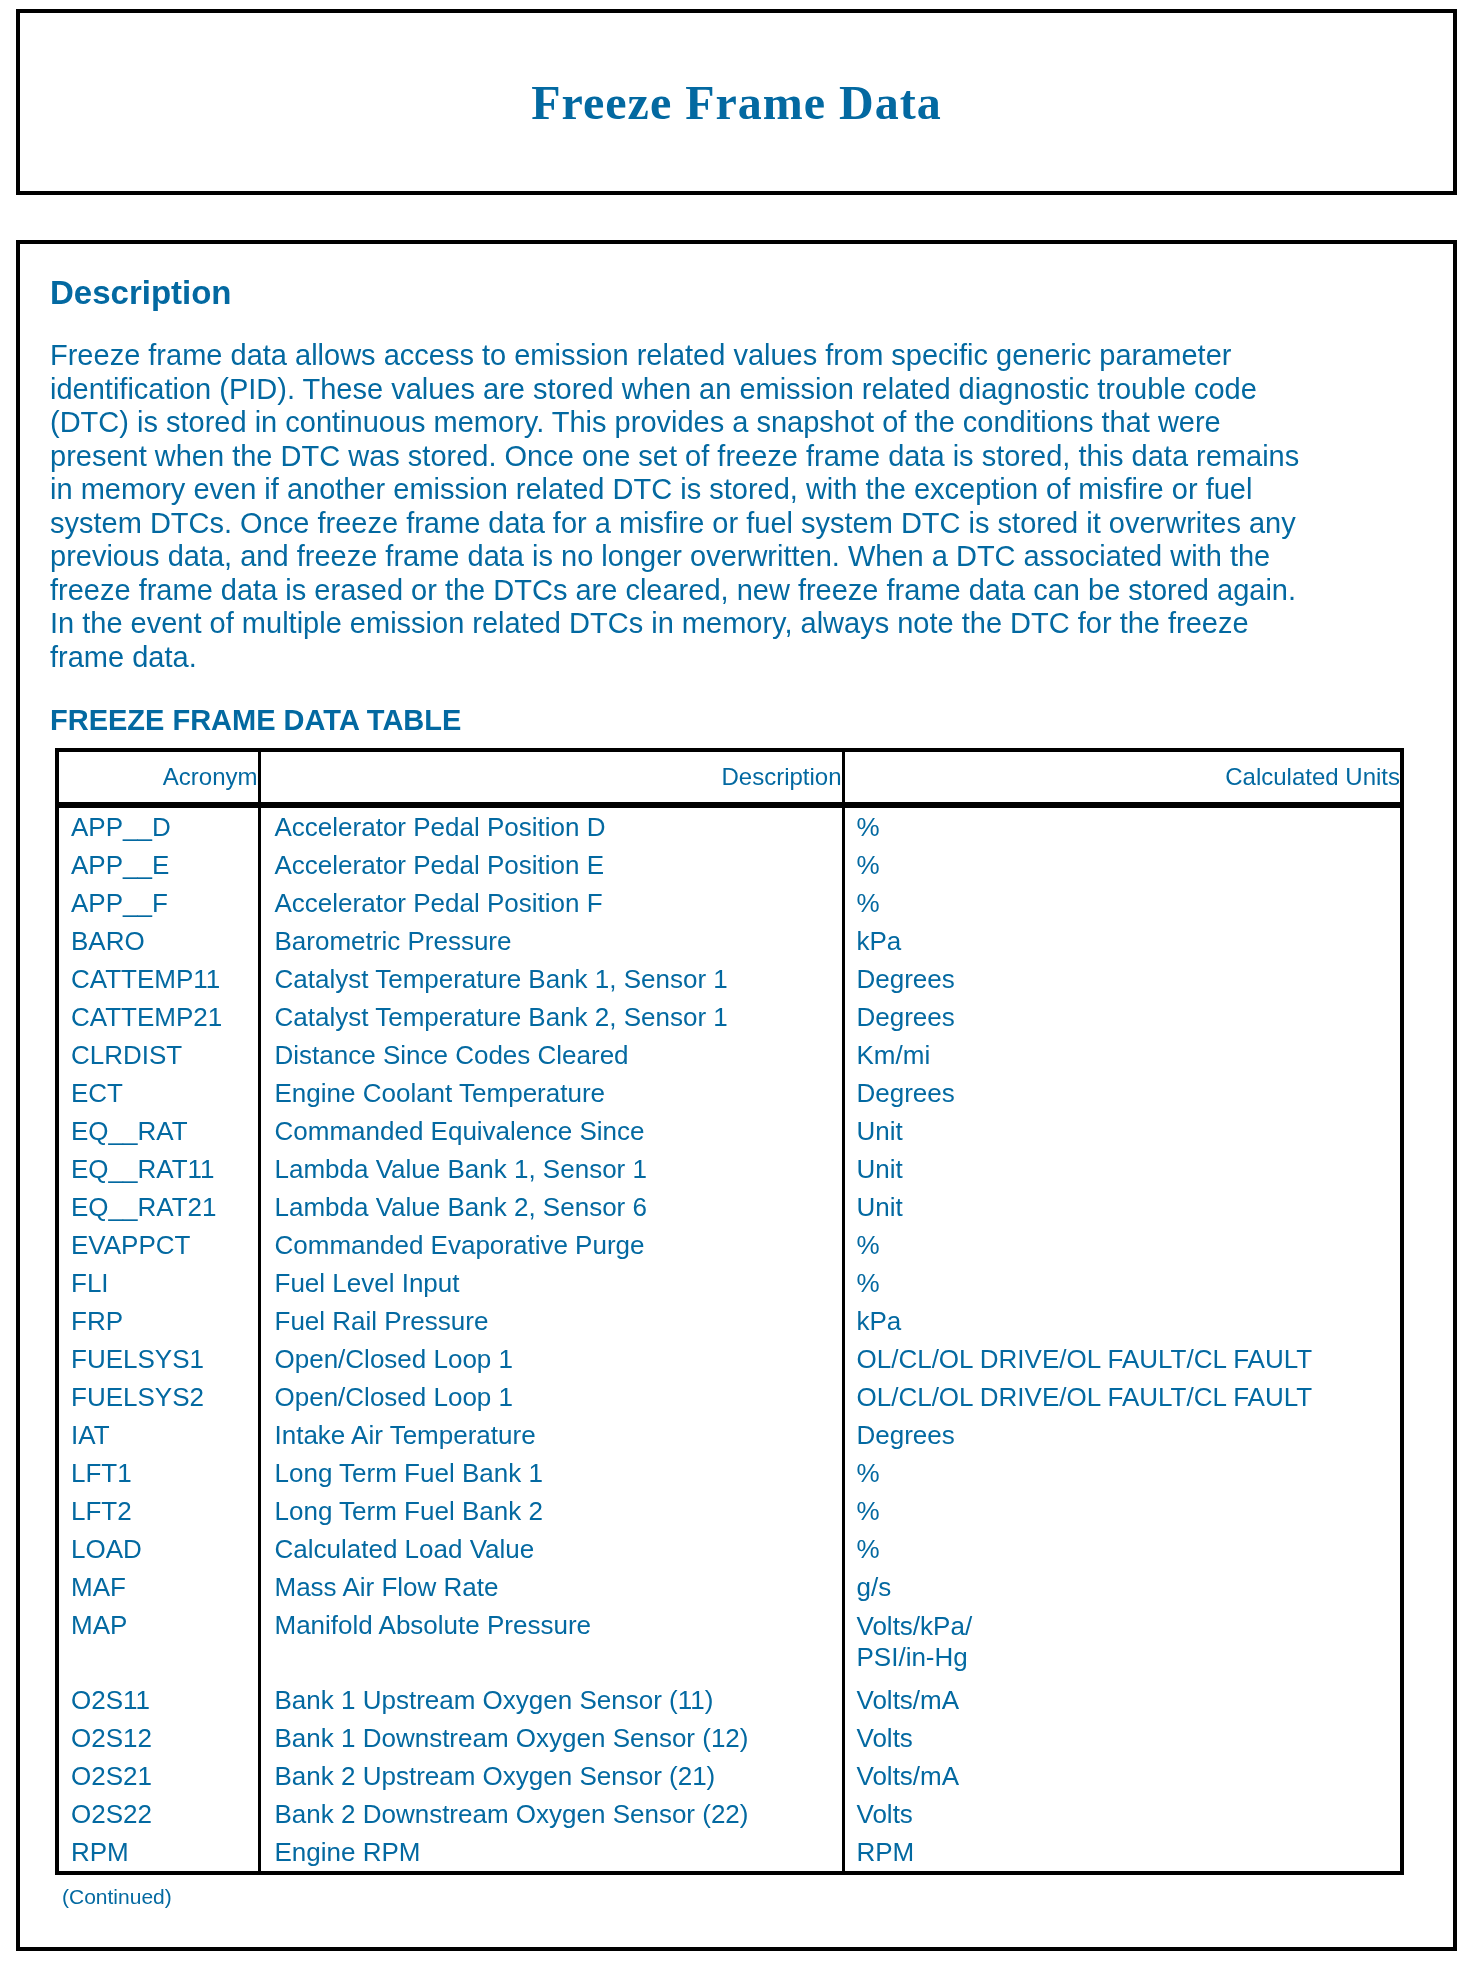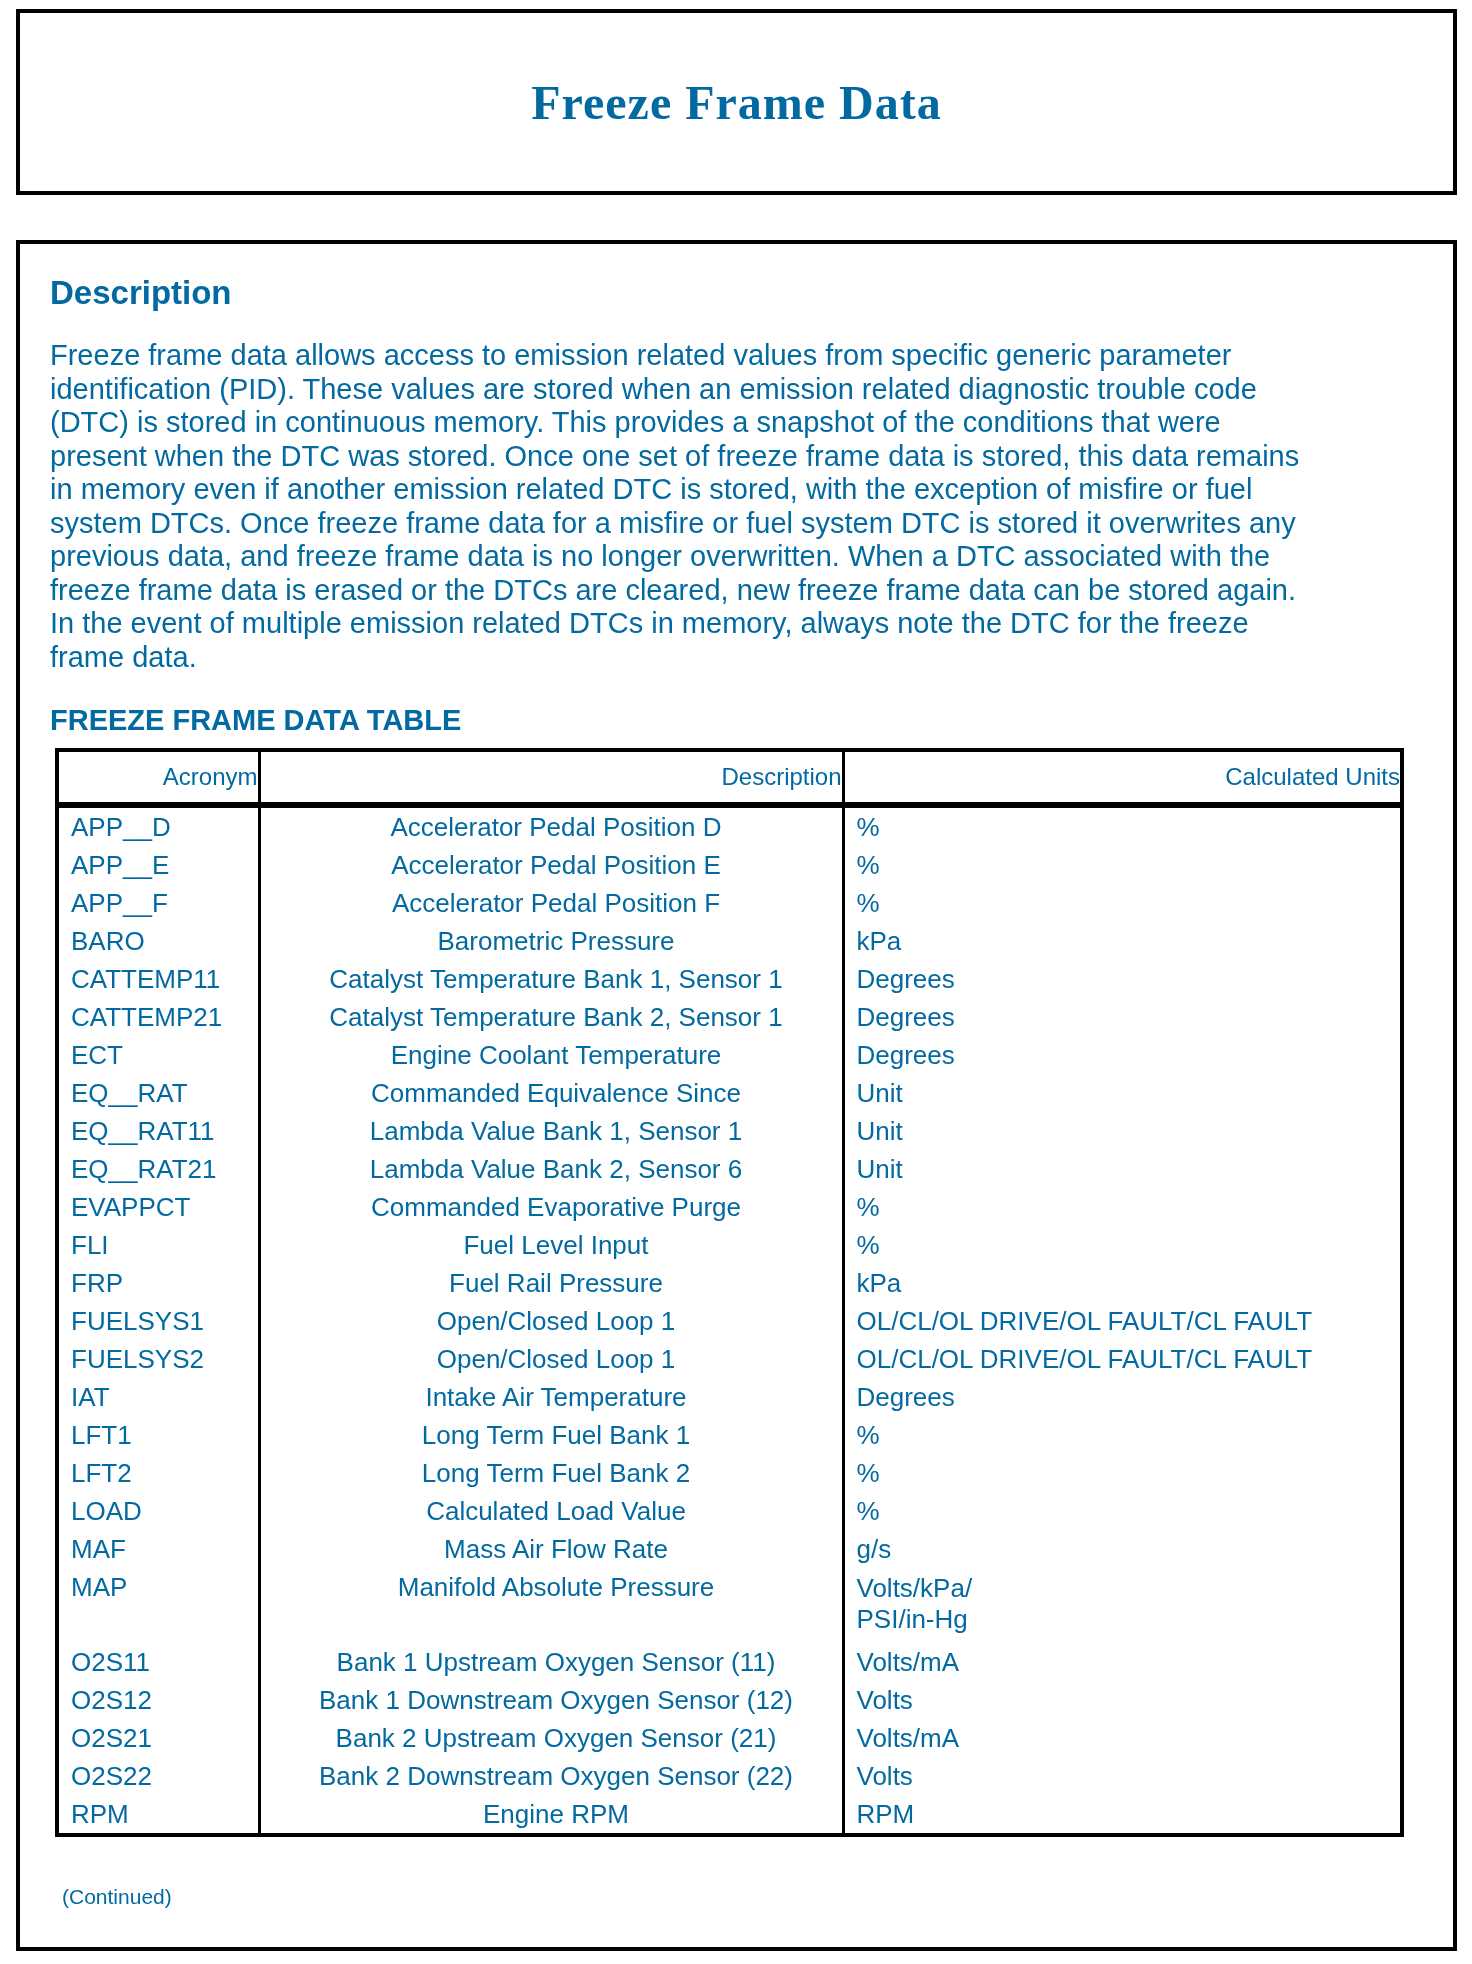--- a/index.html
+++ b/index.html
@@ -88,21 +88,21 @@
     border-left: 3px solid #000;
     border-right: 3px solid #000;
     height: 38px;
     font-size: 26px;
     text-align: left;
     vertical-align: middle;
     padding: 0 4px 0 12px;
     line-height: 30px;
     overflow: hidden;
   }
-  .data-table td.desc-cell { padding-left: 14px; text-align: center; }
+  .data-table td.desc-cell { padding-left: 14px; }
   .data-table tr.tall-row td {
     height: 70px;
     vertical-align: top;
     line-height: 38px;
   }
   .data-table td.units-cell.multi {
     line-height: 31px;
     padding-top: 5px;
   }
 
@@ -190,20 +190,27 @@
             </td>
   </tr>
           <tr>
     <td class="acronym-cell">CATTEMP21</td>
     <td class="desc-cell">Catalyst Temperature Bank 2, Sensor 1</td>
     <td class="units-cell">
               <div>Degrees</div>
             </td>
   </tr>
           <tr>
+    <td class="acronym-cell">CLRDIST</td>
+    <td class="desc-cell">Distance Since Codes Cleared</td>
+    <td class="units-cell">
+              <div>Km/mi</div>
+            </td>
+  </tr>
+          <tr>
     <td class="acronym-cell">ECT</td>
     <td class="desc-cell">Engine Coolant Temperature</td>
     <td class="units-cell">
               <div>Degrees</div>
             </td>
   </tr>
           <tr>
     <td class="acronym-cell">EQ__RAT</td>
     <td class="desc-cell">Commanded Equivalence Since</td>
     <td class="units-cell">

